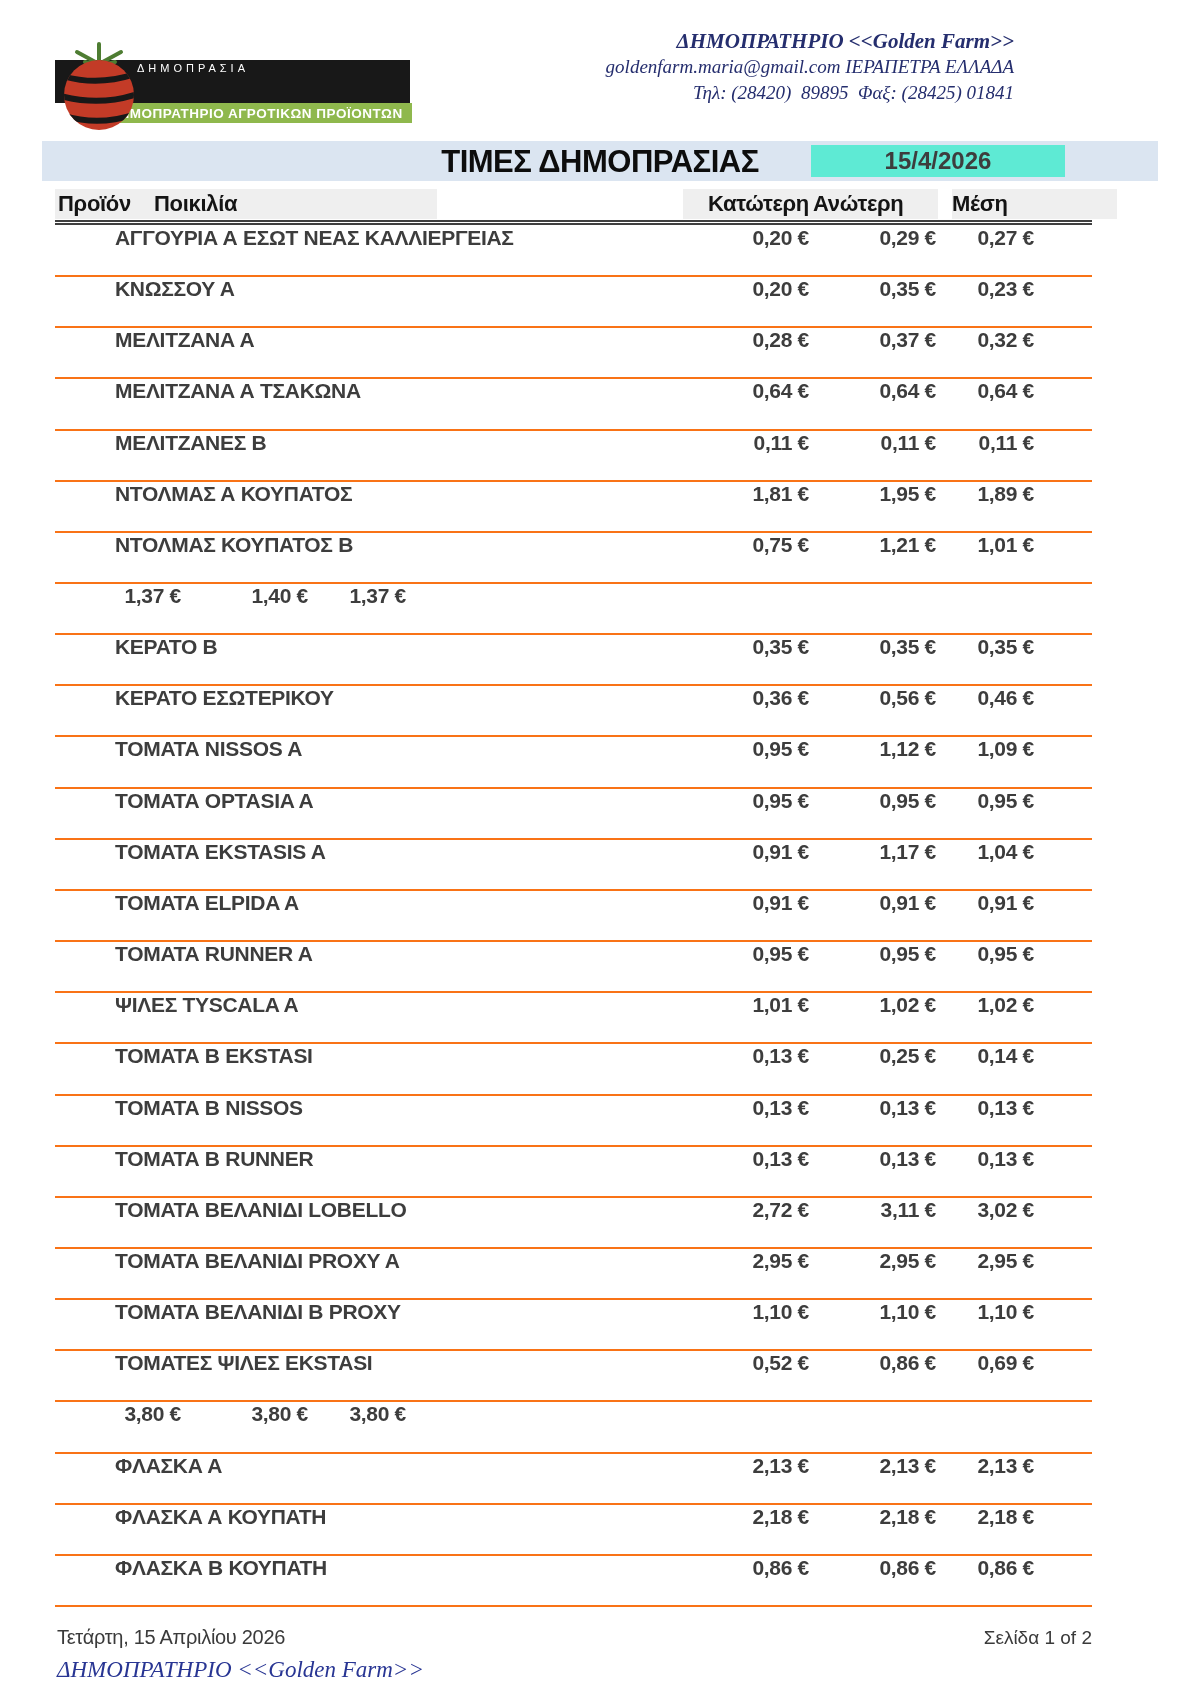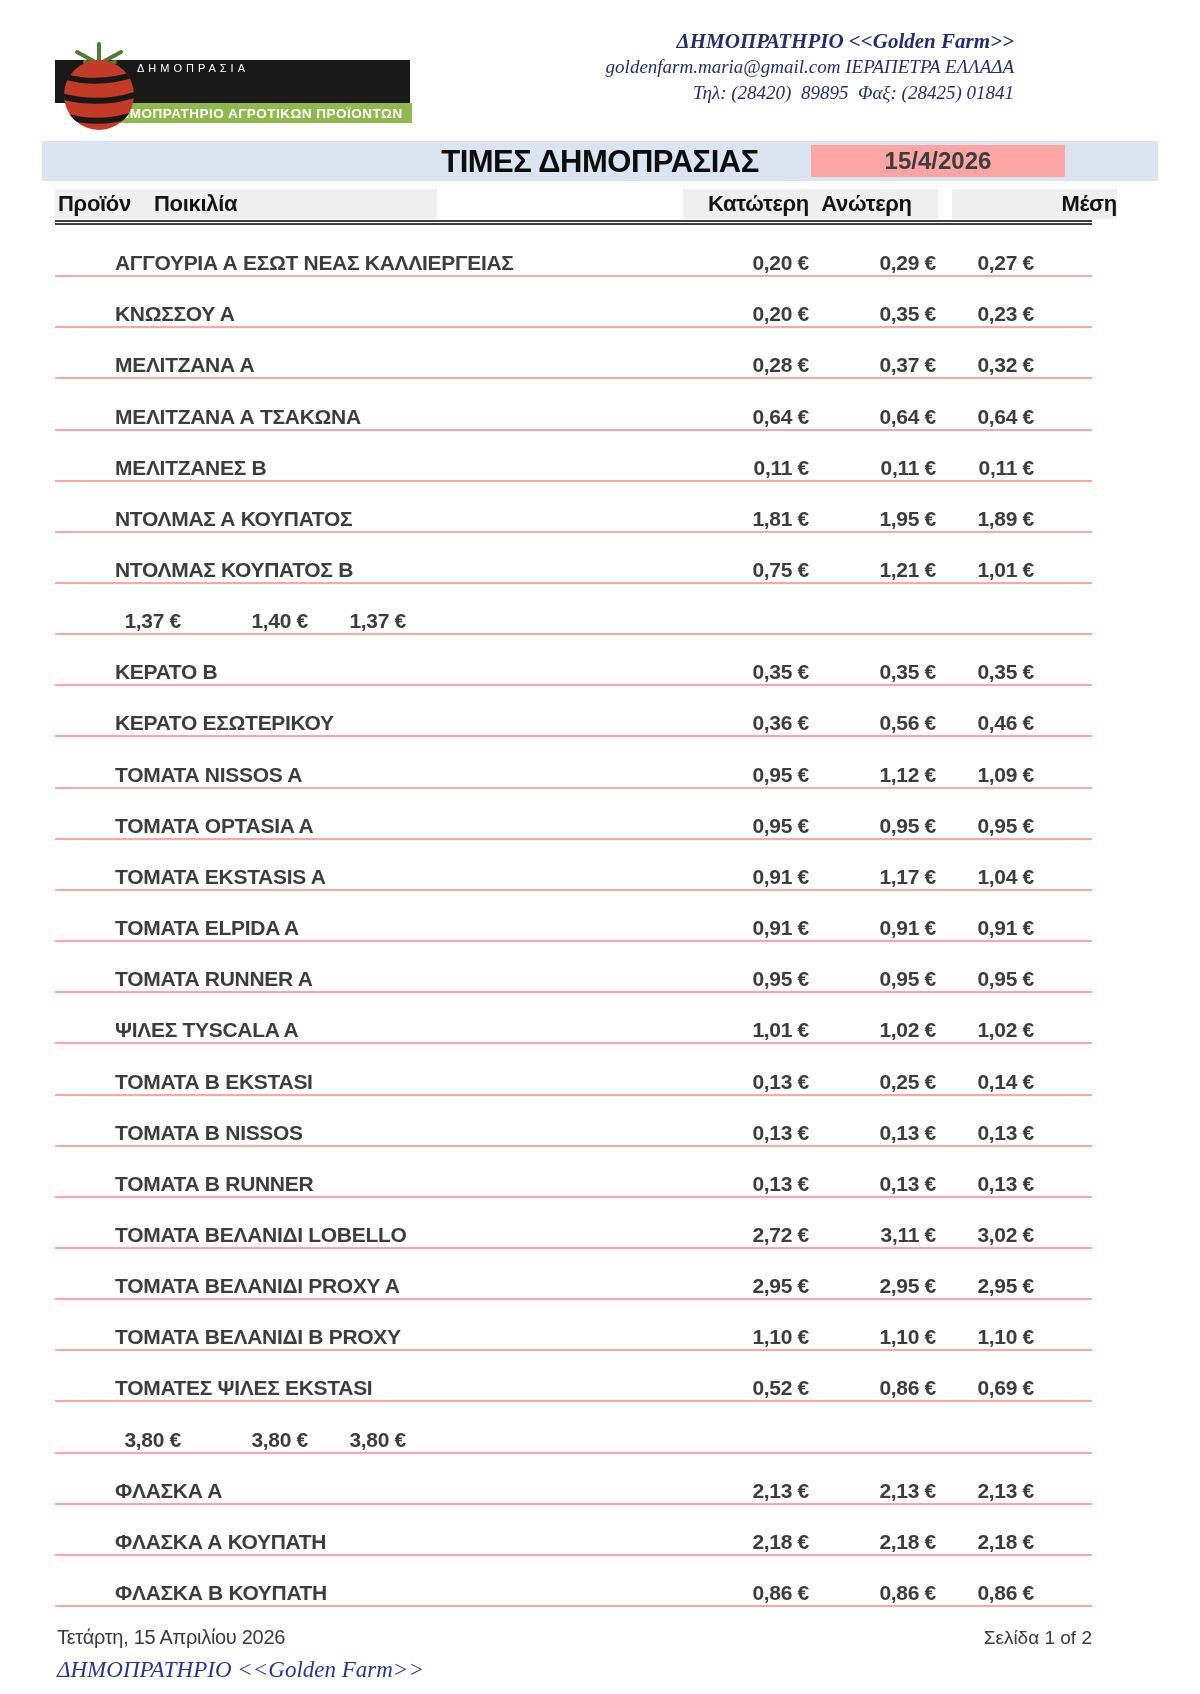--- a/index.html
+++ b/index.html
@@ -21,38 +21,38 @@
   .tomato{position:absolute;left:2px;top:0;}
   
   .hdr{position:absolute;top:28px;right:186px;text-align:right;color:#252e6e;
        font-family:"Liberation Serif",serif;font-style:italic;}
   .hdr-line{white-space:pre;line-height:26px;font-size:19px;}
   .hdr-line.first{font-weight:bold;font-size:21px;}
   
   .titlebar{position:absolute;left:42px;top:141px;width:1116px;height:40px;background:#dbe5f1;}
   .titlebar .title{position:absolute;left:0;width:100%;top:3px;text-align:center;
        font-size:31px;font-weight:bold;color:#0d0d0d;letter-spacing:-.5px;}
-  .datebox{position:absolute;left:769px;top:4px;width:254px;height:32px;background:#fca5a5;
+  .datebox{position:absolute;left:769px;top:4px;width:254px;height:32px;background:#5eead4;
        display:flex;align-items:center;justify-content:center;}
   .datebox span{font-size:24px;font-weight:bold;color:#3d3d3d;}
   
   .cols{position:absolute;left:55px;top:189px;width:1037px;height:30px;font-weight:bold;color:#141414;}
   .cols .cell{position:absolute;top:0;height:30px;background:#efefef;display:flex;align-items:center;}
   .c-product{left:0;width:103px;padding-left:3px;box-sizing:border-box;}
   .c-variety{left:94px;width:288px;padding-left:5px;box-sizing:border-box;}
   .c-low {left:628px;width:130px;justify-content:flex-end;padding-right:4px;box-sizing:border-box;}
-  .c-high{left:758px;width:125px;justify-content:center;padding-right:18px;box-sizing:border-box;}
-  .c-avg {left:897px;width:165px;justify-content:flex-end;}
+  .c-high{left:758px;width:125px;justify-content:flex-start;padding-right:18px;box-sizing:border-box;}
+  .c-avg {left:897px;width:165px;justify-content:flex-start;}
   .cols .cell span{font-size:22px;letter-spacing:-.3px;}
   .dblrule{position:absolute;left:55px;top:220px;width:1037px;height:5px;
        border-top:2px solid #3f3f3f;border-bottom:2px solid #3f3f3f;box-sizing:border-box;}
   
   .tbody{position:absolute;left:55px;top:226px;width:1037px;height:1381px;
        display:grid;grid-template-rows:repeat(27,1fr);}
-  .trow{display:flex;align-items:flex-end;border-bottom:2px solid #fca5a5;box-sizing:border-box;}
+  .trow{display:flex;align-items:flex-start;border-bottom:2px solid #f97316;box-sizing:border-box;}
   .trow .name{flex:1 1 auto;padding-left:60px;font-size:21px;font-weight:bold;color:#3d3d3d;
        letter-spacing:-.3px;white-space:nowrap;overflow:hidden;}
   .trow .p{flex:0 0 auto;text-align:right;font-size:21px;font-weight:bold;color:#3d3d3d;letter-spacing:-.3px;}
   .p1{width:130px;padding-right:4px;box-sizing:border-box;}
   .p2{width:125px;padding-right:2px;box-sizing:border-box;}
   .p3{width:140px;padding-right:58px;box-sizing:border-box;margin-left:14px;}
   
   .footer{position:absolute;left:57px;top:1626px;width:1035px;display:flex;
        justify-content:space-between;align-items:baseline;}
   .f-left{display:flex;align-items:flex-start;gap:8px;flex-direction:column;}

